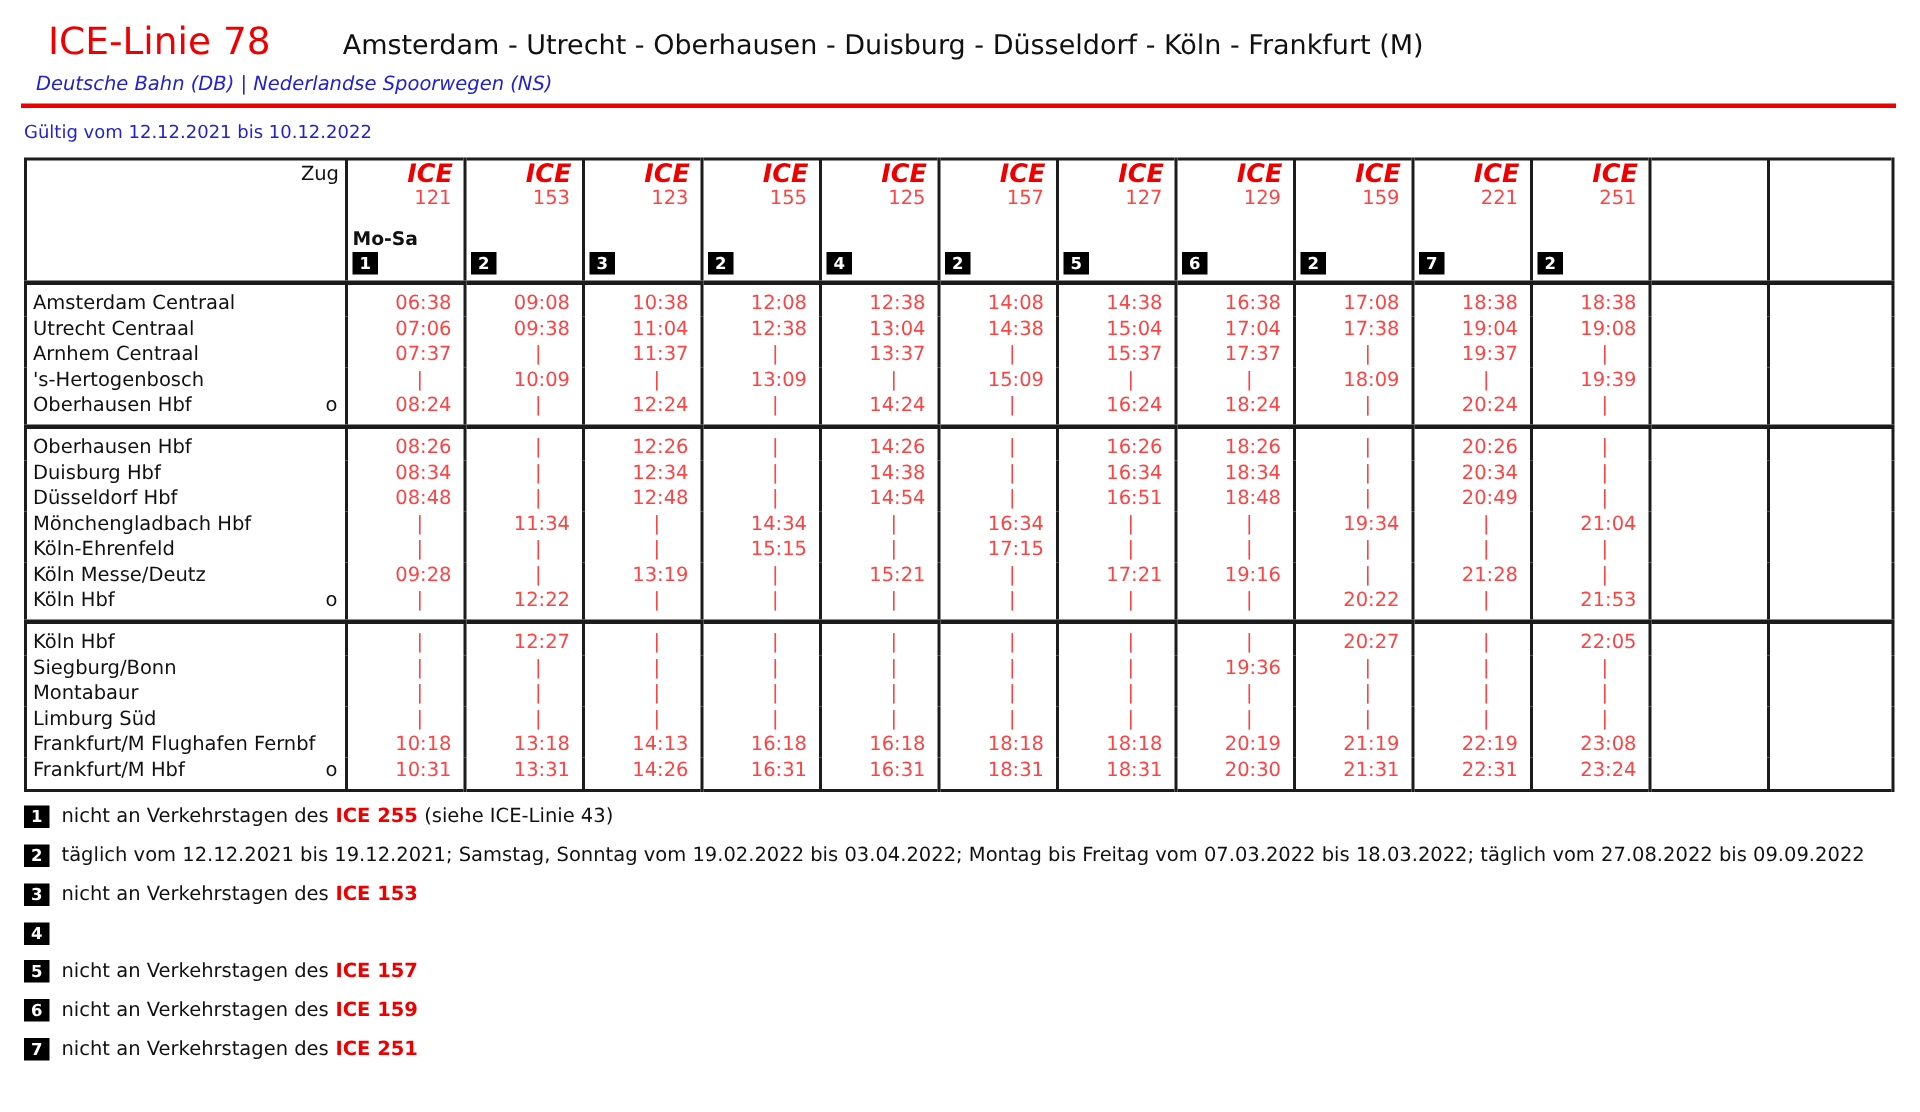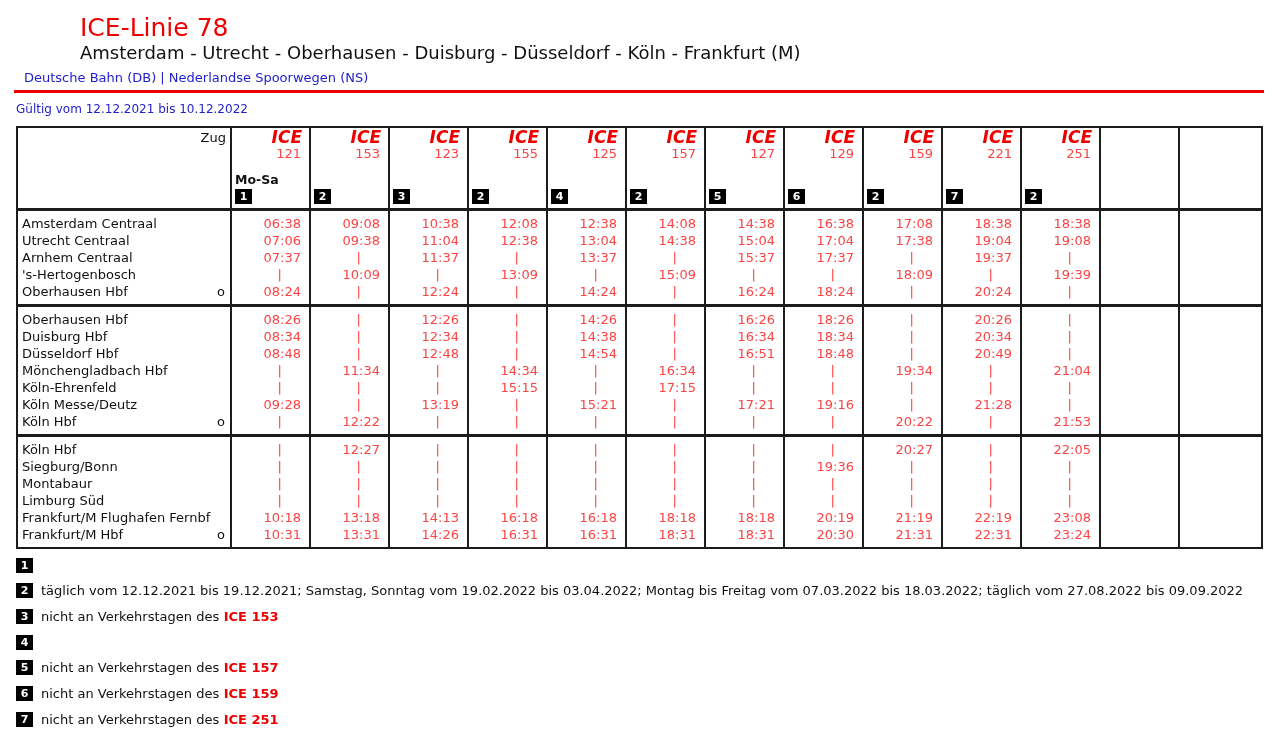--- a/index.html
+++ b/index.html
@@ -11,24 +11,24 @@
   }
   html,body{margin:0;padding:0;background:#ffffff;}
   body{
     width:1280px;height:741px;overflow:hidden;
     font-family:"DejaVu Sans","Liberation Sans",sans-serif;
     color:#111;
   }
   .page{position:relative;width:1280px;height:741px;}
 
   
-  .title-row{display:flex;align-items:baseline;padding:13px 0 0 32px;flex-direction:column;}
+  .title-row{display:flex;align-items:baseline;padding:13px 0 0 32px;}
   .line-title{font-size:25px;color:var(--title-red);letter-spacing:0;}
   .route{font-size:18px;color:#111;margin-left:48px;}
-  .operators{margin:7px 0 0 24px;font-size:13px;color:var(--blue);}
+  .operators{margin:7px 0 0 24px;font-size:13px;color:var(--blue);font-style:italic;}
   .red-rule{margin:5px 0 0 14px;width:1250px;height:3px;background:var(--title-red);}
   .validity{margin:9px 0 0 16px;width:1246px;text-align:left;font-size:12px;color:var(--blue);}
 
   
   table.timetable{
     margin:10px 0 0 16px;border-collapse:collapse;table-layout:fixed;
     border:2px solid var(--border);
     font-size:13px;
   }
   table.timetable td{border-left:2px solid var(--border);border-right:2px solid var(--border);padding:0;overflow:hidden;white-space:nowrap;}
@@ -514,20 +514,21 @@
           <td class="t">23:24</td>
           <td></td>
           <td></td>
         </tr>
       </tbody>
   </table>
 
   <div class="footnotes" id="footnotes">
       <div class="fn">
         <span class="badge">1</span>
+        <span><span>nicht an Verkehrstagen des</span><span class="fn-train"> ICE 255</span><span> (siehe ICE-Linie 43)</span></span>
       </div>
       <div class="fn">
         <span class="badge">2</span>
         <span><span>täglich vom 12.12.2021 bis 19.12.2021; Samstag, Sonntag vom 19.02.2022 bis 03.04.2022; Montag bis Freitag vom 07.03.2022 bis 18.03.2022; täglich vom 27.08.2022 bis 09.09.2022</span></span>
       </div>
       <div class="fn">
         <span class="badge">3</span>
         <span><span>nicht an Verkehrstagen des</span><span class="fn-train"> ICE 153</span></span>
       </div>
       <div class="fn">

